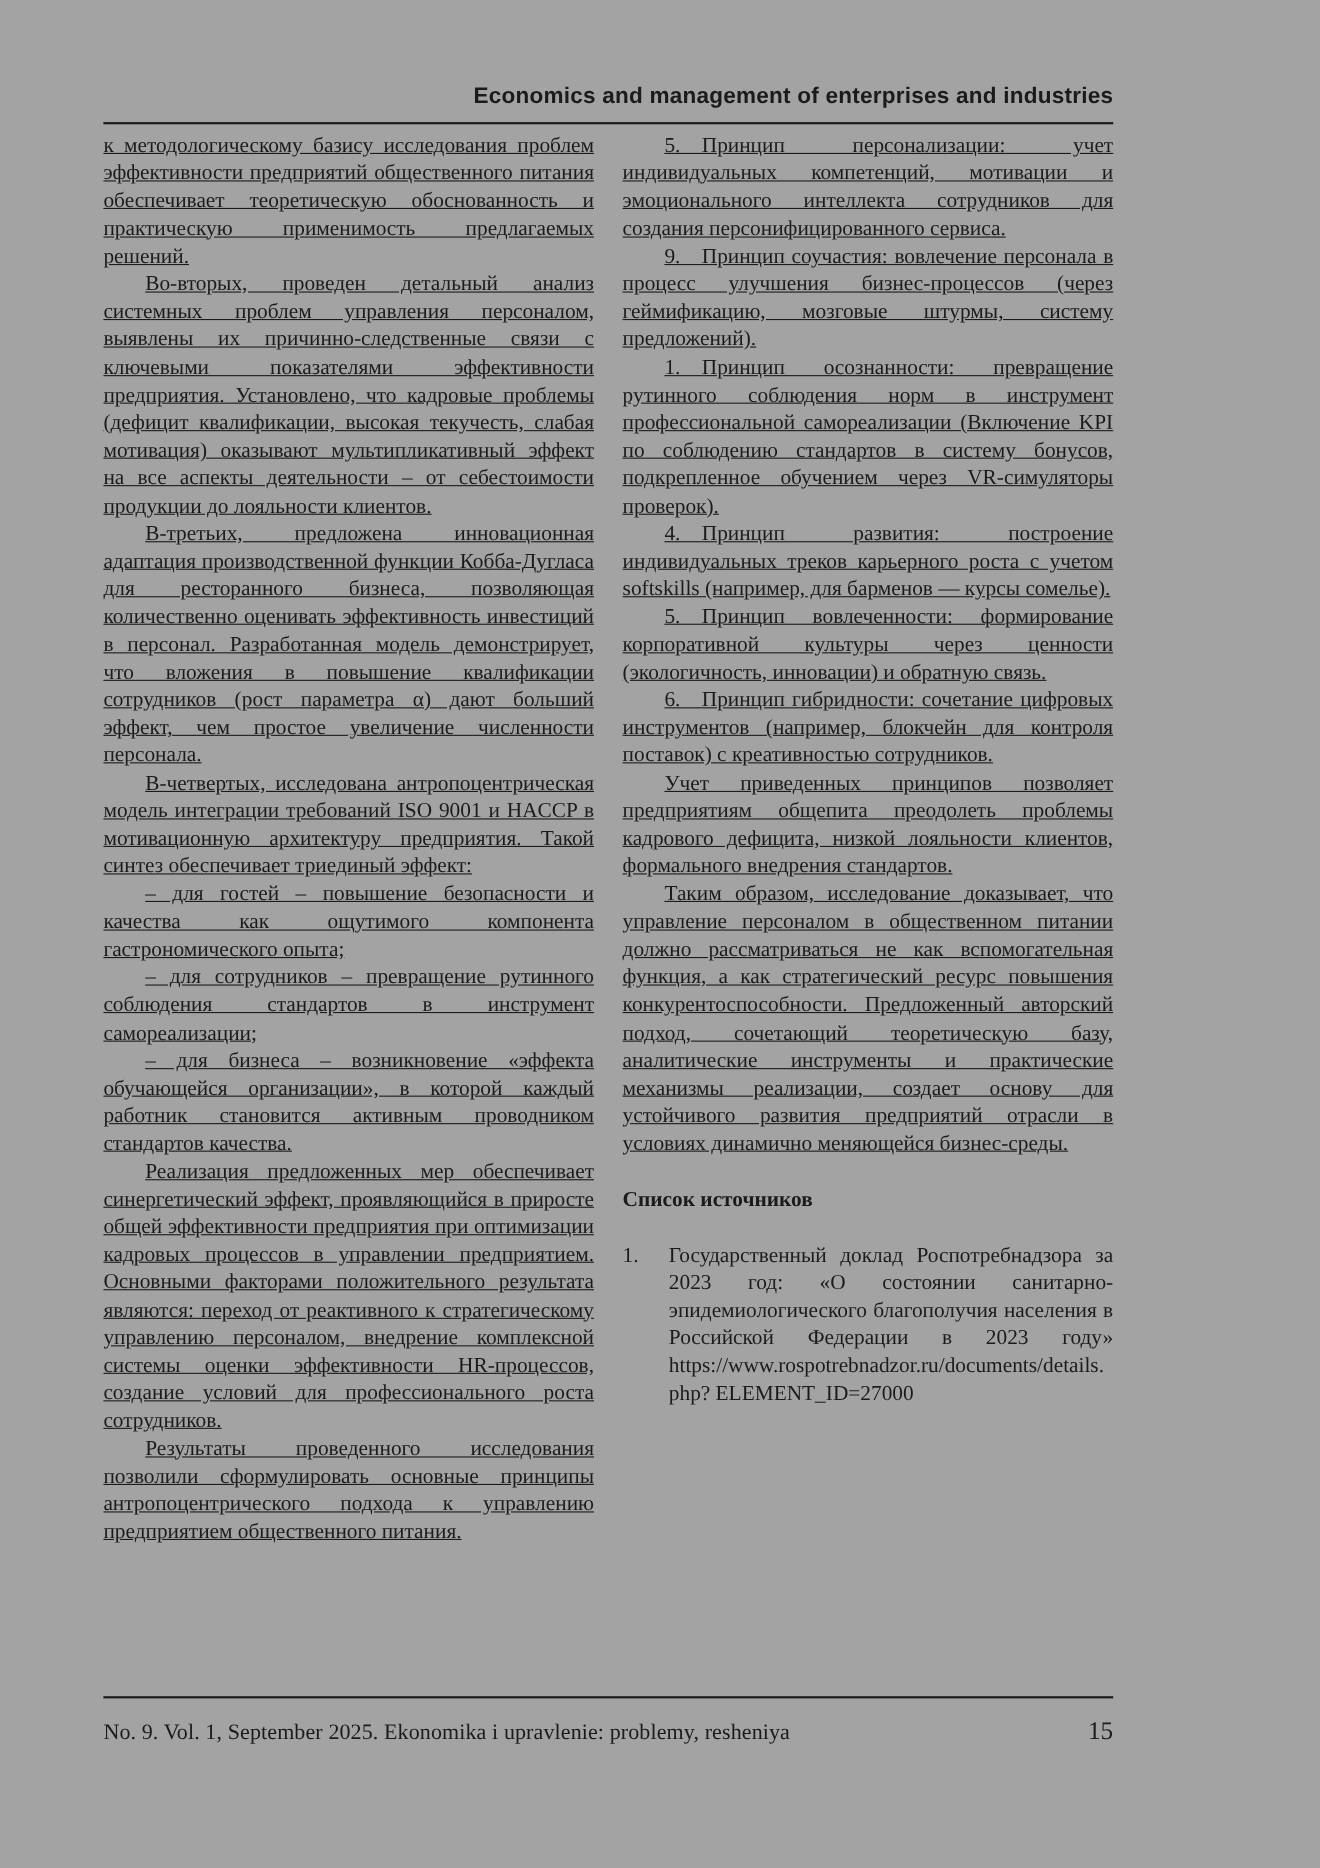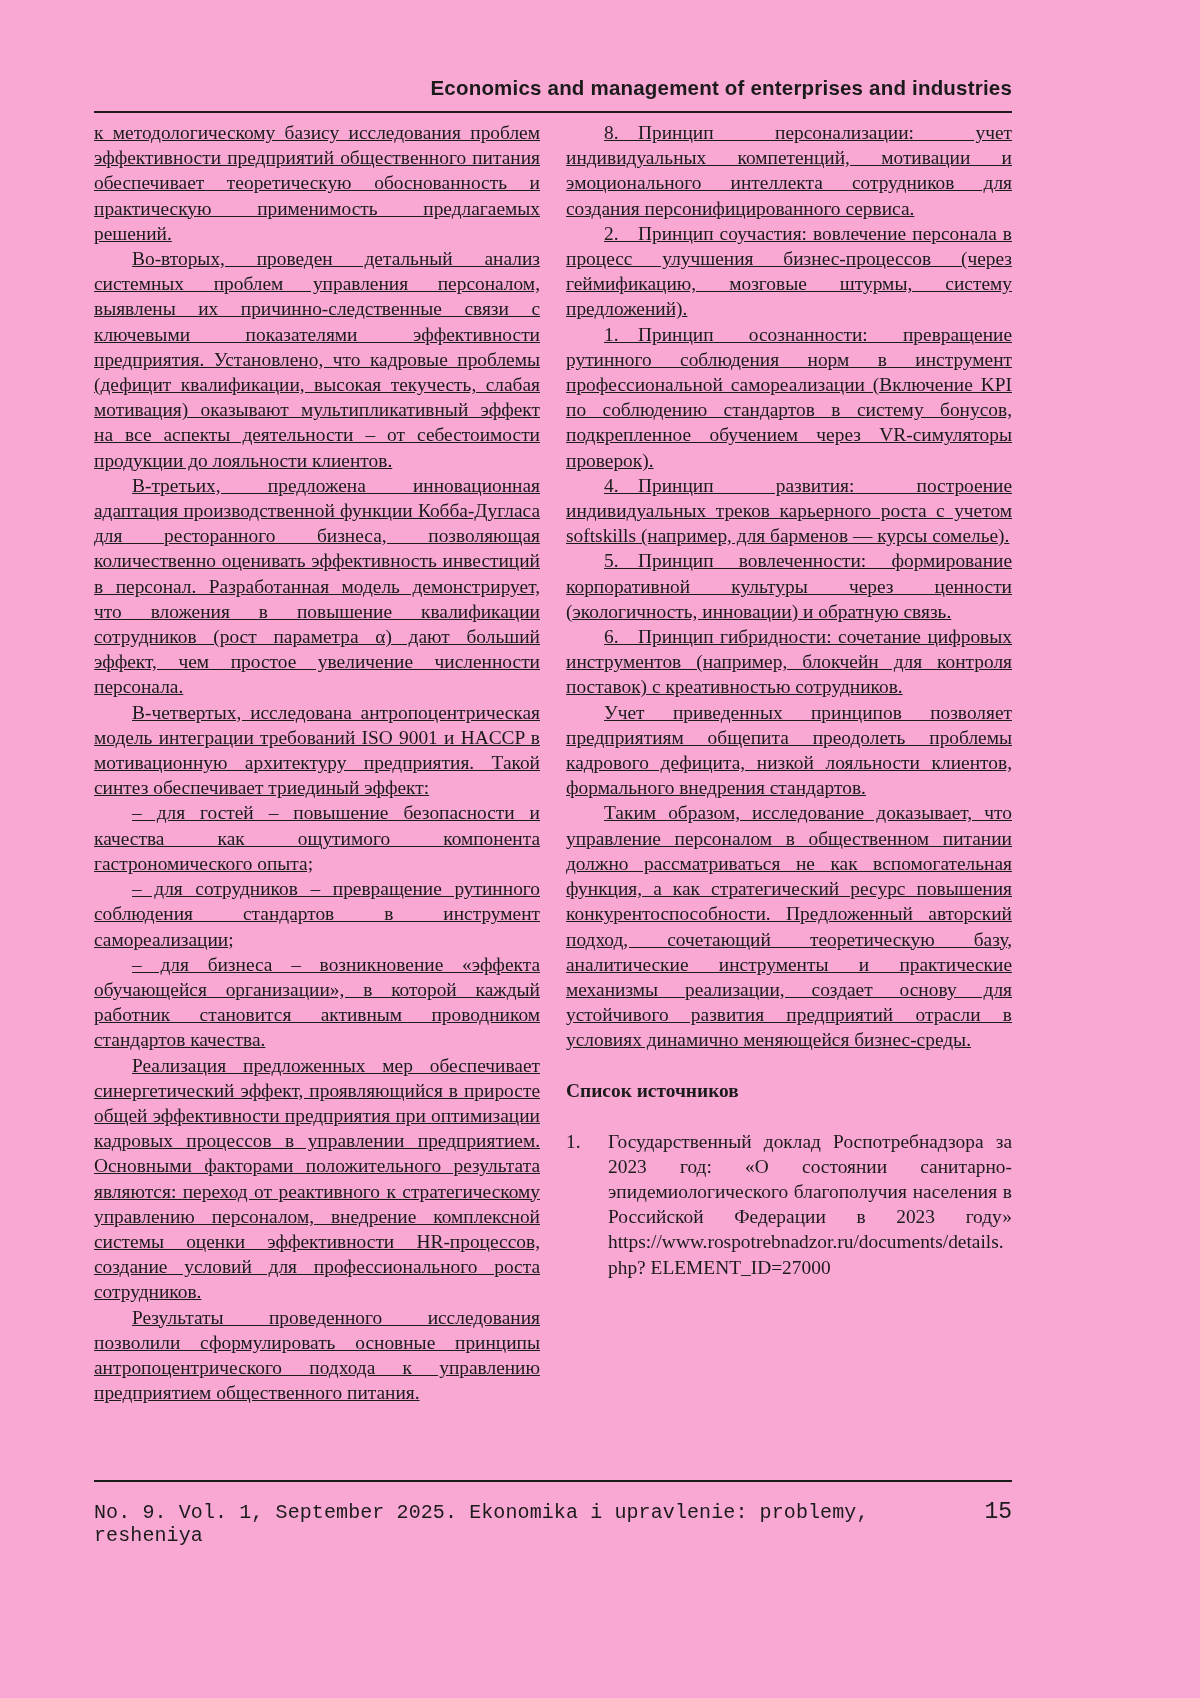--- a/index.html
+++ b/index.html
@@ -5,21 +5,21 @@
   * { box-sizing: border-box; }
   html, body {
     margin: 0;
     padding: 0;
     background: #ffffff;
   }
   .page {
     position: relative;
     width: 1200px;
     height: 1698px;
-    background: #f9a8d4;
+    background: #a3a3a3;
     color: #1b1b1b;
     font-family: "Liberation Serif", serif;
     overflow: hidden;
   }
 
   
   .page-header {
     position: absolute;
     top: 76px;
     left: 94px;
@@ -86,22 +86,22 @@
     overflow-wrap: break-word;
     word-break: break-word;
     hyphens: auto;
   }
 
   
   .page-footer {
     position: absolute;
     left: 94px;
     width: 918px;
-    top: 1480px;
-    font-family: Liberation Mono, monospace;
+    top: 1542px;
+    font-family: Liberation Serif, serif;
     color: #1b1b1b;
   }
   .footer-rule {
     height: 2px;
     background: #1b1b1b;
   }
   .footer-row {
     margin-top: 17px;
     display: flex;
     justify-content: space-between;
@@ -134,22 +134,22 @@
       <p class="para">В-третьих, предложена инновационная адаптация производственной функции Кобба-Дугласа для ресторанного бизнеса, позволяющая количественно оценивать эффективность инвестиций в персонал. Разработанная модель демонстрирует, что вложения в повышение квалификации сотрудников (рост параметра α) дают больший эффект, чем простое увеличение численности персонала.</p>
       <p class="para">В-четвертых, исследована антропоцентрическая модель интеграции требований ISO 9001 и HACCP в мотивационную архитектуру предприятия. Такой синтез обеспечивает триединый эффект:</p>
       <p class="para">– для гостей – повышение безопасности и качества как ощутимого компонента гастрономического опыта;</p>
       <p class="para">– для сотрудников – превращение рутинного соблюдения стандартов в инструмент самореализации;</p>
       <p class="para">– для бизнеса – возникновение «эффекта обучающейся организации», в которой каждый работник становится активным проводником стандартов качества.</p>
       <p class="para">Реализация предложенных мер обеспечивает синергетический эффект, проявляющийся в приросте общей эффективности предприятия при оптимизации кадровых процессов в управлении предприятием. Основными факторами положительного результата являются: переход от реактивного к стратегическому управлению персоналом, внедрение комплексной системы оценки эффективности HR-процессов, создание условий для профессионального роста сотрудников.</p>
       <p class="para">Результаты проведенного исследования позволили сформулировать основные принципы антропоцентрического подхода к управлению предприятием общественного питания.</p>
     </div>
 
     <div class="col">
-      <p class="para">8. Принцип персонализации: учет индивидуальных компетенций, мотивации и эмоционального интеллекта сотрудников для создания персонифицированного сервиса.</p>
-      <p class="para">2. Принцип соучастия: вовлечение персонала в процесс улучшения бизнес-процессов (через геймификацию, мозговые штурмы, систему предложений).</p>
+      <p class="para">5. Принцип персонализации: учет индивидуальных компетенций, мотивации и эмоционального интеллекта сотрудников для создания персонифицированного сервиса.</p>
+      <p class="para">9. Принцип соучастия: вовлечение персонала в процесс улучшения бизнес-процессов (через геймификацию, мозговые штурмы, систему предложений).</p>
       <p class="para">1. Принцип осознанности: превращение рутинного соблюдения норм в инструмент профессиональной самореализации (Включение KPI по соблюдению стандартов в систему бонусов, подкрепленное обучением через VR-симуляторы проверок).</p>
       <p class="para">4. Принцип развития: построение индивидуальных треков карьерного роста с учетом softskills (например, для барменов — курсы сомелье).</p>
       <p class="para">5. Принцип вовлеченности: формирование корпоративной культуры через ценности (экологичность, инновации) и обратную связь.</p>
       <p class="para">6. Принцип гибридности: сочетание цифровых инструментов (например, блокчейн для контроля поставок) с креативностью сотрудников.</p>
       <p class="para">Учет приведенных принципов позволяет предприятиям общепита преодолеть проблемы кадрового дефицита, низкой лояльности клиентов, формального внедрения стандартов.</p>
       <p class="para">Таким образом, исследование доказывает, что управление персоналом в общественном питании должно рассматриваться не как вспомогательная функция, а как стратегический ресурс повышения конкурентоспособности. Предложенный авторский подход, сочетающий теоретическую базу, аналитические инструменты и практические механизмы реализации, создает основу для устойчивого развития предприятий отрасли в условиях динамично меняющейся бизнес-среды.</p>
 
       <h2 class="sources-heading">Список источников</h2>
 
       <div class="reference">

